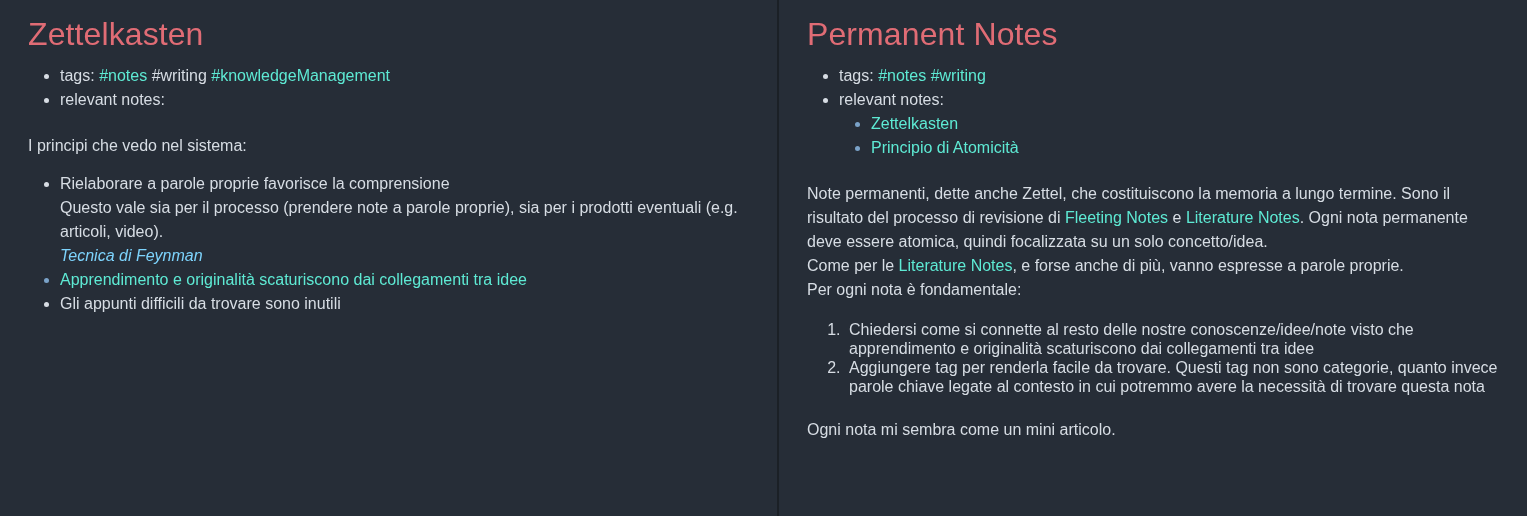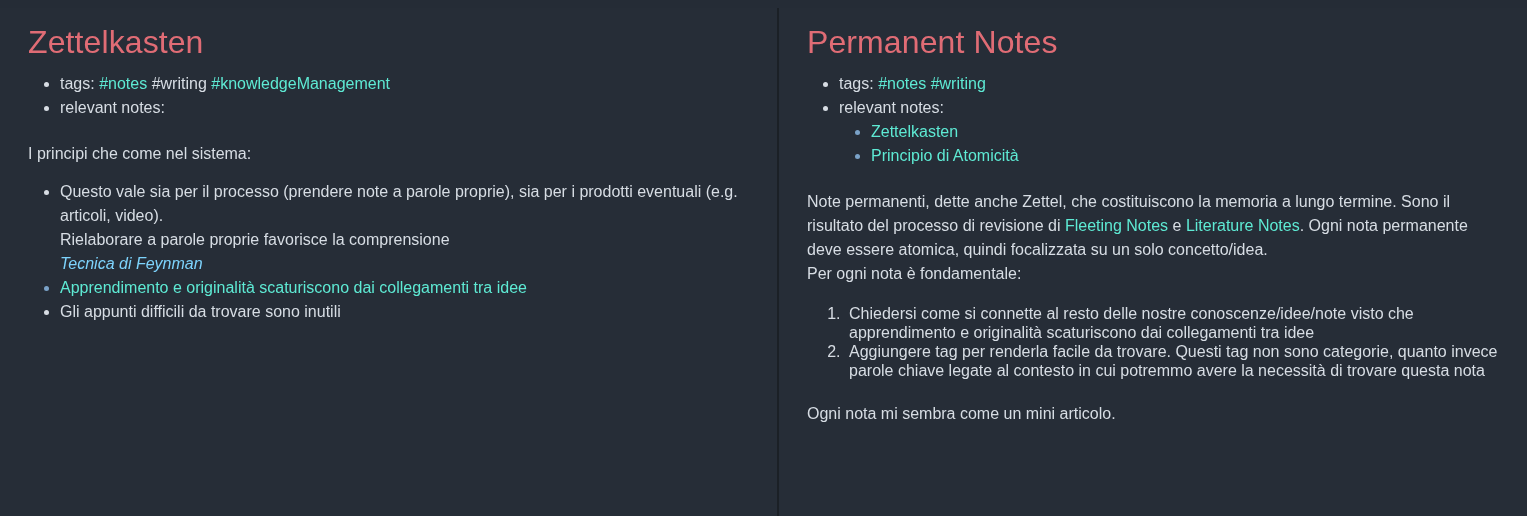--- a/index.html
+++ b/index.html
@@ -12,21 +12,20 @@
     height: 516px;
     font-family: "Liberation Sans", sans-serif;
     color: #d7dde4;
     overflow: hidden;
   }
   .workspace {
     display: flex;
     width: 1527px;
     height: 372px;
     box-sizing: border-box;
-    margin-top: 8px;
   }
   .pane {
     box-sizing: border-box;
     height: 516px;
     overflow: hidden;
     padding: 14px 28px 0 28px;
     background: #262d37;
   }
   .pane-left {
     width: 779px;
@@ -132,26 +131,26 @@
         <span class="tag">#knowledgeManagement</span>
       </li>
       <li>
         <span>relevant notes:</span>
       </li>
     </ul>
 
     <p class="body">
     </p>
 
-    <p class="body">I principi che come nel sistema:</p>
+    <p class="body">I principi che vedo nel sistema:</p>
 
     <ul class="bullets">
       <li>
+        <span class="sub-line">Rielaborare a parole proprie favorisce la comprensione</span>
         <span class="sub-line">Questo vale sia per il processo (prendere note a parole proprie), sia per i prodotti eventuali (e.g. articoli, video).</span>
-        <span class="sub-line">Rielaborare a parole proprie favorisce la comprensione</span>
         <a class="feynman">Tecnica di Feynman</a>
       </li>
       <li class="link-item">
         <a class="link">Apprendimento e originalità scaturiscono dai collegamenti tra idee</a>
       </li>
       <li>
         <span>Gli appunti difficili da trovare sono inutili</span>
       </li>
     </ul>
   </div>
@@ -169,20 +168,21 @@
         <span>relevant notes:</span>
         <ul>
           <li><a class="link">Zettelkasten</a></li>
           <li><a class="link">Principio di Atomicità</a></li>
         </ul>
       </li>
     </ul>
 
     <p class="body">
       <span>Note permanenti, dette anche Zettel, che costituiscono la memoria a lungo termine. Sono il risultato del processo di revisione di </span><a class="link">Fleeting Notes</a><span> e </span><a class="link">Literature Notes</a><span>. Ogni nota permanente deve essere atomica, quindi focalizzata su un solo concetto/idea.</span>
+      <span class="sub-line"><span>Come per le </span><a class="link">Literature Notes</a><span>, e forse anche di più, vanno espresse a parole proprie.</span></span>
       <span class="sub-line">Per ogni nota è fondamentale:</span>
     </p>
 
     <ol class="numbered">
       <li>Chiedersi come si connette al resto delle nostre conoscenze/idee/note visto che apprendimento e originalità scaturiscono dai collegamenti tra idee</li>
       <li>Aggiungere tag per renderla facile da trovare. Questi tag non sono categorie, quanto invece parole chiave legate al contesto in cui potremmo avere la necessità di trovare questa nota</li>
     </ol>
 
     <p class="body">Ogni nota mi sembra come un mini articolo.</p>
   </div>

